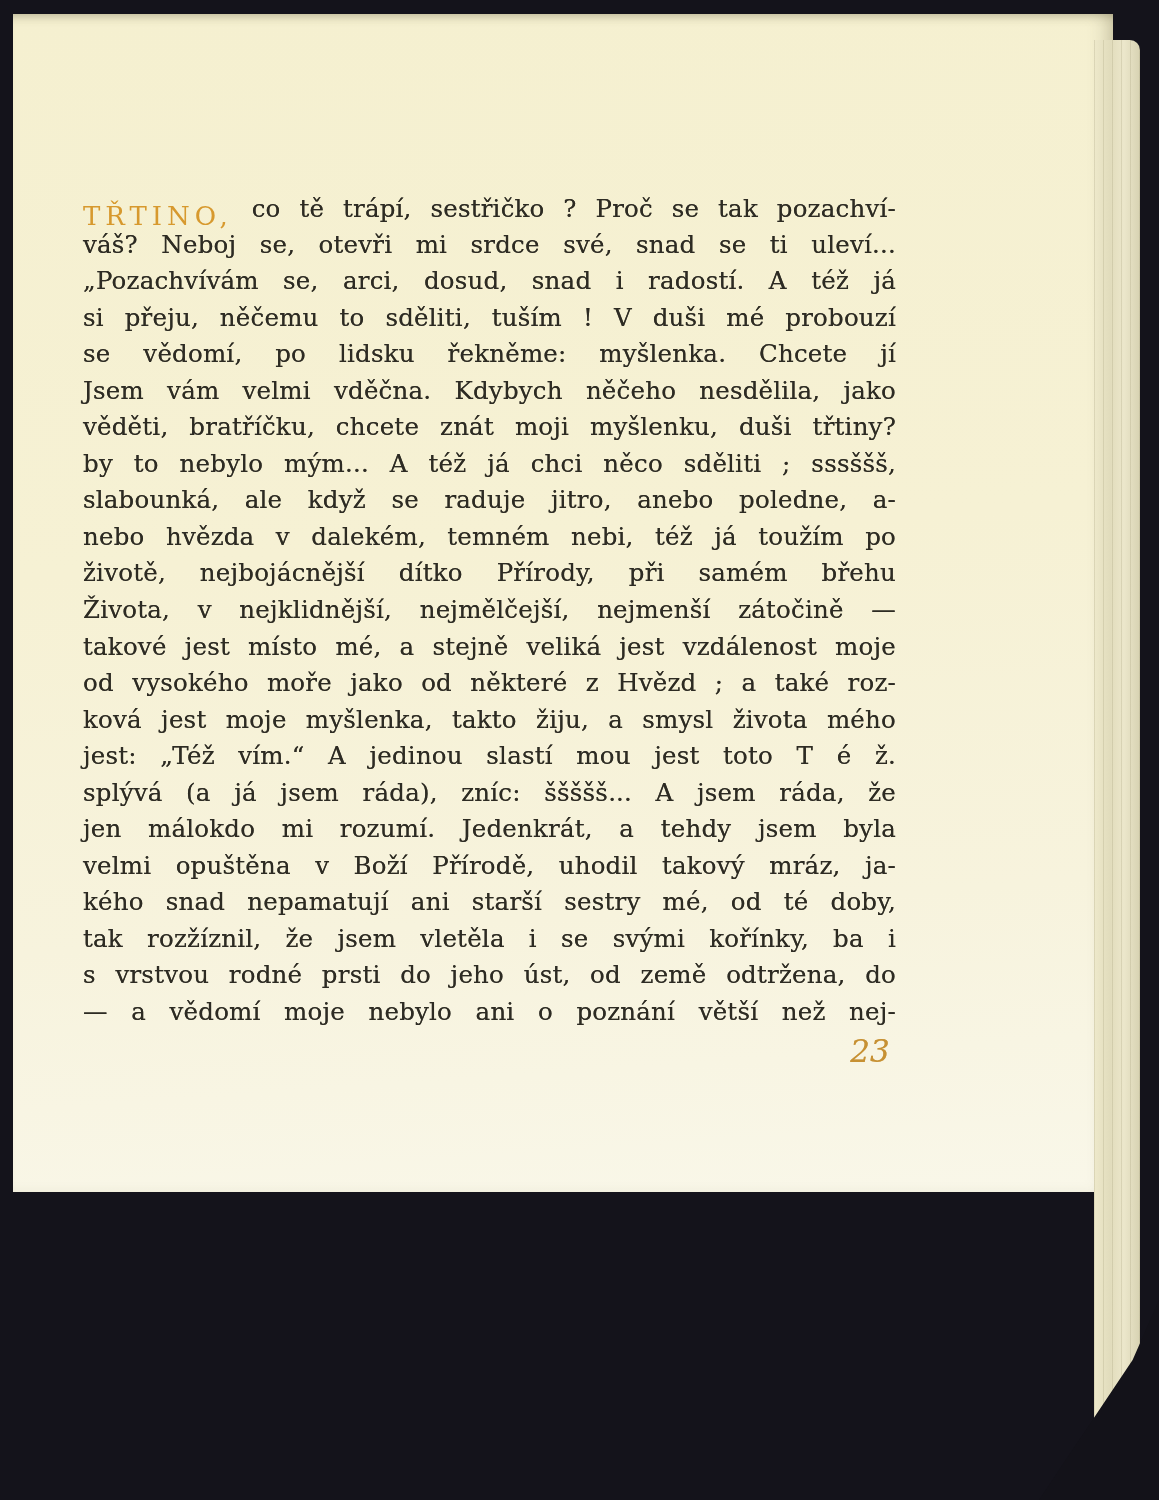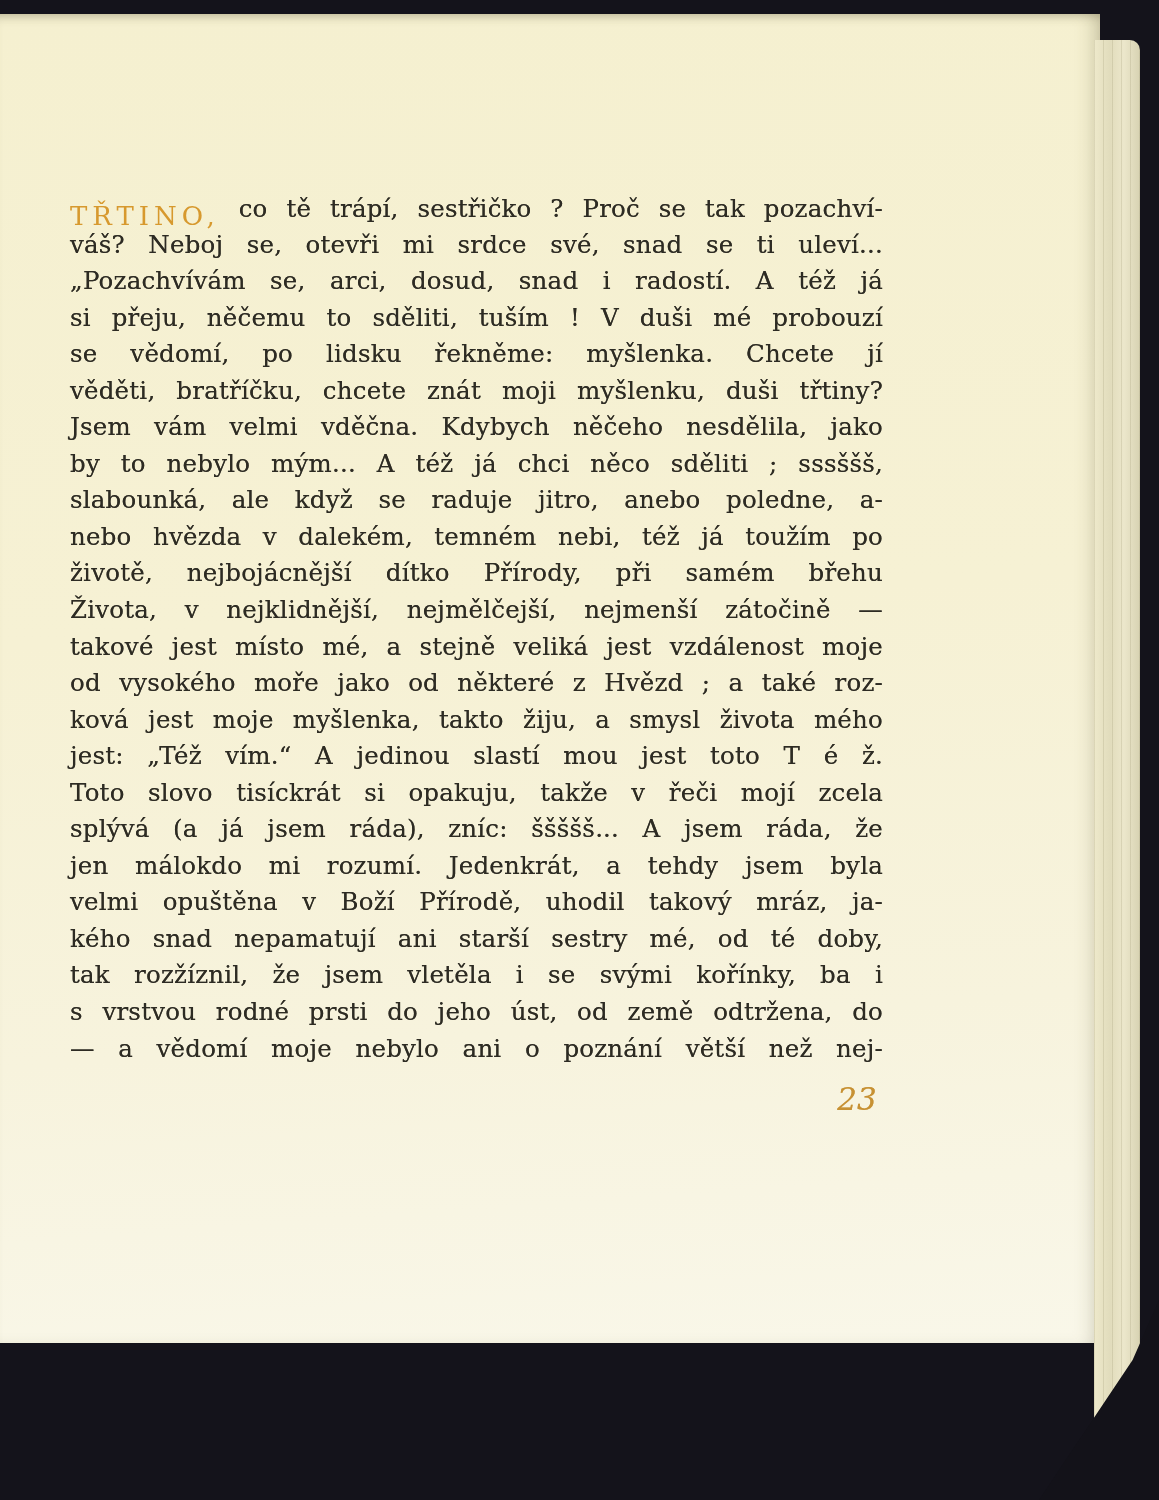--- a/index.html
+++ b/index.html
@@ -5,22 +5,22 @@
   html, body { margin: 0; padding: 0; }
   body {
     width: 1159px; height: 1500px;
     background: #14131b;
     position: relative;
     overflow: hidden;
     font-family: "DejaVu Serif", "Liberation Serif", serif;
   }
   .page {
     position: absolute;
-    left: 0; top: 14px;
-    width: 1100px; height: 1329px;
+    left: 13px; top: 14px;
+    width: 1100px; height: 1178px;
     background: linear-gradient(176deg, #f5f0d0 0%, #f6f1d4 45%, #f7f3dd 75%, #f9f7e9 100%);
     box-shadow: inset -16px 0 20px -12px rgba(95, 88, 55, 0.35),
                 inset 0 10px 12px -10px rgba(80, 75, 45, 0.45);
   }
   .fore-edge {
     position: absolute;
     left: 1094px; top: 40px;
     width: 46px; height: 1430px;
     background:
       repeating-linear-gradient(to right,
@@ -61,48 +61,47 @@
   }
   .pagenum {
     height: 40px;
     line-height: 40px;
     text-align: center;
     text-align-last: right;
     font-style: italic;
     font-size: 31px;
     color: #c79133;
     padding-right: 6px;
-    margin-top: 12px;
+    margin-top: 0;
     text-shadow: 0 0 0.5px rgba(199, 145, 51, 0.6);
   }
 </style>
 </head>
 <body>
 
 <div class="scan">
   <div class="page">
     <div class="textblock">
       <div class="line first"><span class="lead">TŘTINO,</span> <span>co tě trápí, sestřičko ? Proč se tak pozachví-</span></div>
       <div>
           <div class="line">váš? Neboj se, otevři mi srdce své, snad se ti uleví...</div>
           <div class="line">„Pozachvívám se, arci, dosud, snad i radostí. A též já</div>
           <div class="line">si přeju, něčemu to sděliti, tuším ! V duši mé probouzí</div>
           <div class="line">se vědomí, po lidsku řekněme: myšlenka. Chcete jí</div>
+          <div class="line">Jsem vám velmi vděčna. Kdybych něčeho nesdělila, jako</div>
           <div class="line">věděti, bratříčku, chcete znát moji myšlenku, duši třtiny?</div>
-          <div class="line">Jsem vám velmi vděčna. Kdybych něčeho nesdělila, jako</div>
           <div class="line">by to nebylo mým... A též já chci něco sděliti ; sssššš,</div>
           <div class="line">slabounká, ale když se raduje jitro, anebo poledne, a-</div>
           <div class="line">nebo hvězda v dalekém, temném nebi, též já toužím po</div>
           <div class="line">životě, nejbojácnější dítko Přírody, při samém břehu</div>
           <div class="line">Života, v nejklidnější, nejmělčejší, nejmenší zátočině —</div>
           <div class="line">takové jest místo mé, a stejně veliká jest vzdálenost moje</div>
           <div class="line">od vysokého moře jako od některé z Hvězd ; a také roz-</div>
           <div class="line">ková jest moje myšlenka, takto žiju, a smysl života mého</div>
           <div class="line">jest: „Též vím.“ A jedinou slastí mou jest toto T é ž.</div>
-          <div class="line">Toto slovo tisíckrát si opakuju, takže v řeči mojí zcela</div>
           <div class="line">splývá (a já jsem ráda), zníc: ššššš... A jsem ráda, že</div>
           <div class="line">jen málokdo mi rozumí. Jedenkrát, a tehdy jsem byla</div>
           <div class="line">velmi opuštěna v Boží Přírodě, uhodil takový mráz, ja-</div>
           <div class="line">kého snad nepamatují ani starší sestry mé, od té doby,</div>
           <div class="line">tak rozžíznil, že jsem vletěla i se svými kořínky, ba i</div>
           <div class="line">s vrstvou rodné prsti do jeho úst, od země odtržena, do</div>
           <div class="line">— a vědomí moje nebylo ani o poznání větší než nej-</div>
         </div>
       <div class="pagenum">23</div>
     </div>

